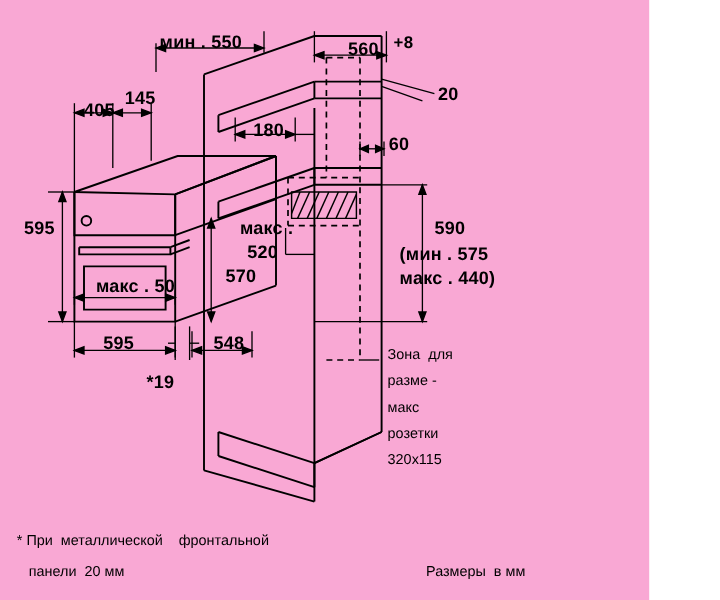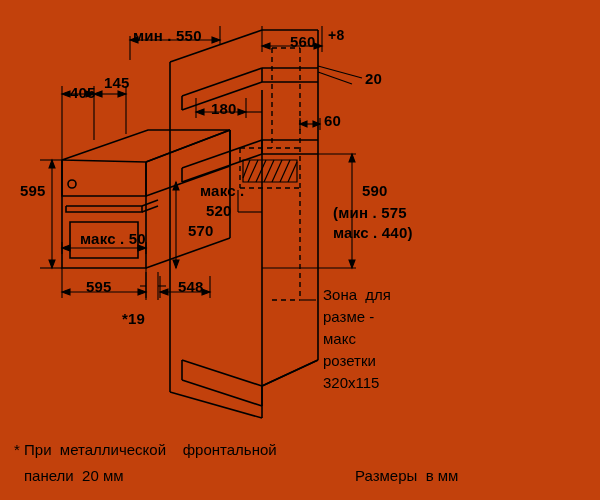--- a/index.html
+++ b/index.html
@@ -2,23 +2,23 @@
 <html><head>
 <meta charset="utf-8">
 <style>
   html, body {
     margin: 0;
     padding: 0;
     background: #ffffff;
   }
   #stage {
     position: relative;
-    width: 600px;
+    width: 541px;
     height: 500px;
-    background: #c2410c;
+    background: #f9a8d4;
     font-family: "Liberation Sans", sans-serif;
     color: #000000;
     overflow: hidden;
   }
   svg.drawing {
     position: absolute;
     left: 0;
     top: 0;
     width: 600px;
     height: 500px;
@@ -29,21 +29,21 @@
     font-size: 15px;
     line-height: 17px;
     color: #000000;
     white-space: pre;
     letter-spacing: 0.2px;
   }
   .lbl.bold { font-weight: bold; }
   .lbl.small { font-size: 14px; }
   .note {
     position: absolute;
-    font-size: 15px;
+    font-size: 12px;
     line-height: 20px;
     white-space: pre;
   }
 </style>
 </head>
 <body>
 
 <div id="stage">
 
   <svg class="drawing" viewBox="0 0 600 500">

